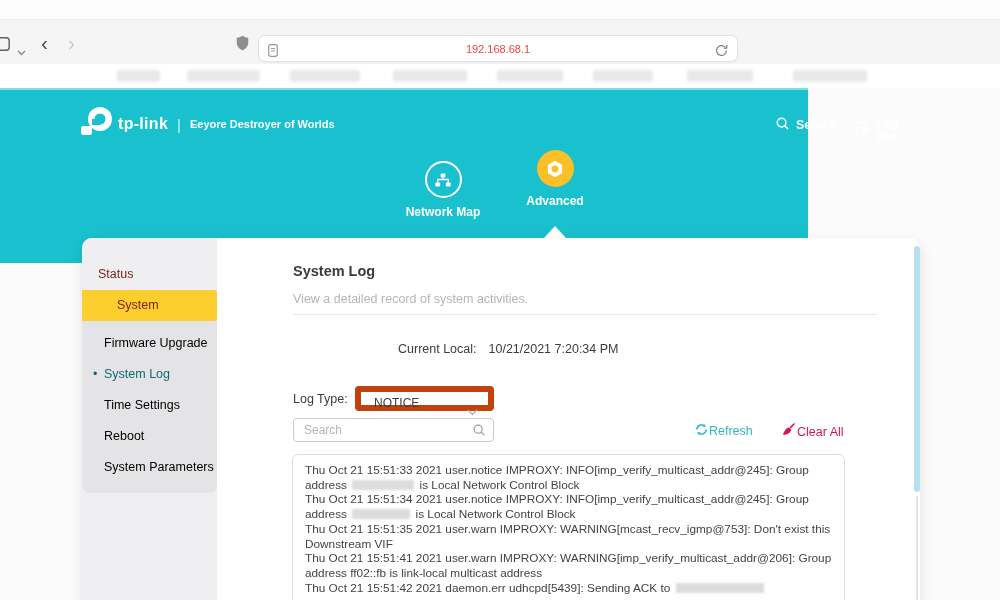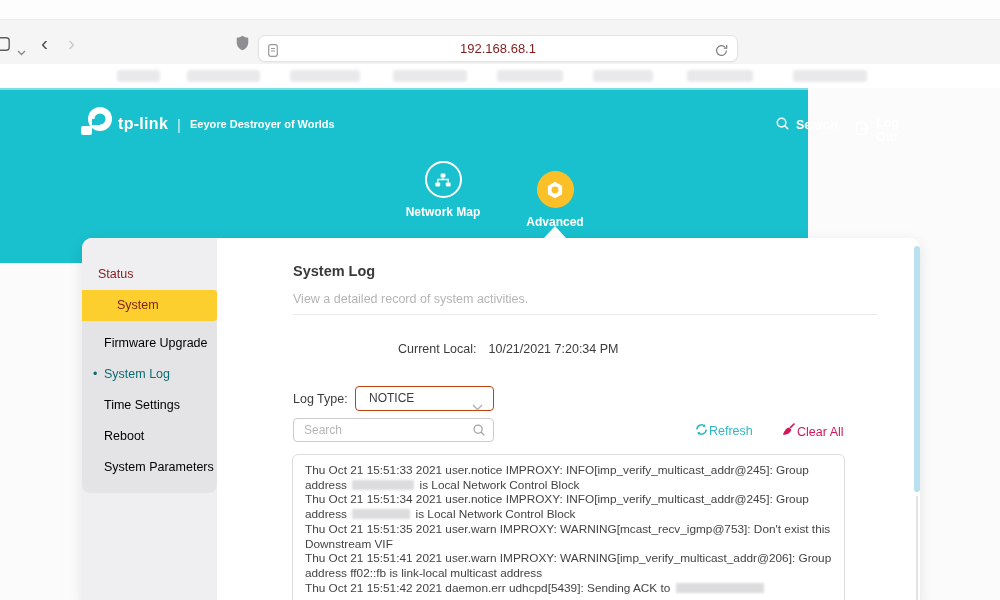--- a/index.html
+++ b/index.html
@@ -15,41 +15,41 @@
   .nav-arrow { font-size:21px; font-weight:300; line-height:1; }
   .back { left:41px; top:12px; color:#4a4a4e; }
   .fwd { left:68px; top:12px; color:#c9c9cd; }
   .sb-icon { left:-7px; top:17px; }
   .chev-dn { left:17px; top:22px; }
   .shield { left:236px; top:15px; }
   .urlbar { left:258px; top:15px; width:480px; height:27px; background:#fff; border:1px solid #e3e3e5;
             border-radius:7px; display:flex; align-items:center; justify-content:center;
             box-shadow:0 1px 2px rgba(0,0,0,.04); }
   .page-icon { position:absolute; left:9px; top:7px; }
-  .url-text { font-size:13px; color:#7f1d1d; }
+  .url-text { font-size:11px; color:#ef4444; }
   .reload-icon { position:absolute; right:9px; top:7px; }
   .bm { position:absolute; top:6px; height:12px; border-radius:3px; background:#e9e9eb; filter:blur(1.5px); }
 
   
   .tealheader { position:absolute; left:0; top:88px; width:808px; height:175px;
                 background:var(--c-teal, #19c0cd); }
   .tealheader::before { content:""; position:absolute; left:0; top:0; width:100%; height:2px;
                 background:rgba(255,255,255,.45); }
   .deco { position:absolute; background:#fff; border-radius:3px; }
   .brand { position:absolute; left:78px; top:20px; height:32px; display:flex; align-items:center; color:#fff; }
   .brand-text { font-size:16px; font-weight:bold; letter-spacing:.3px; margin-left:4px; }
   .brand-sep { font-weight:300; opacity:.8; margin:0 9px; font-size:15px; }
   .device-title { font-size:11px; font-weight:bold; }
   .hdr-btn { position:absolute; top:28px; display:flex; align-items:center; gap:6px; color:#fff;
              font-size:12.5px; font-weight:bold; cursor:pointer; }
   .hdr-search { left:775px; }
   .hdr-logout { left:855px; }
   .nav-item { position:absolute; width:90px; text-align:center; color:#fff; cursor:pointer; }
   .nav-nm { left:398px; top:73px; }
-  .nav-adv { left:510px; top:83px; }
+  .nav-adv { left:510px; top:62px; }
   .nav-circle { width:37px; height:37px; border-radius:50%; margin:0 auto;
                 display:flex; align-items:center; justify-content:center; }
   .nav-circle.outline { border:2px solid #fff; }
   .nav-circle.filled { background:var(--c-advanced-yellow, #fbc028); }
   .nav-label { margin-top:7px; font-size:12px; font-weight:bold; }
   .tri { position:absolute; left:544px; top:226px; width:0; height:0;
          border-left:11px solid transparent; border-right:11px solid transparent;
          border-bottom:12px solid #fff; }
 
   
@@ -66,21 +66,21 @@
   .sub-item.active { color:var(--c-active-link-teal, #0c6b72); }
   .bullet { position:absolute; left:11px; }
 
   .c-el { position:absolute; }
   .pg-title { left:211px; top:25px; font-size:14.5px; font-weight:bold; color:#3a3a3c; }
   .pg-sub { left:211px; top:54px; font-size:12.5px; color:#b5b5b7; }
   .pg-divider { left:211px; top:76px; width:584px; height:1px; background:#e9e9e9; }
   .ct-row { left:316px; top:104px; font-size:12.5px; color:#3c3c3e; }
   .ct-row .val { margin-left:12px; }
   .lt-label { left:211px; top:154px; font-size:12.5px; color:#3c3c3e; }
-  .dropdown { left:273px; top:148px; width:139px; height:25px; border:1px solid #c2410c;
+  .dropdown { left:273px; top:148px; width:139px; height:25px; border:6px solid #c2410c;
               border-radius:4px; background:#fff; font-size:12px; line-height:23px;
               padding-left:13px; color:#3c3c3e; cursor:pointer; }
   .dd-chev { position:absolute; right:10px; top:9px; }
   .search-wrap { left:211px; top:180px; width:201px; height:24px; }
   .search-wrap input { width:100%; height:100%; border:1px solid #cccccf; border-radius:4px;
               font-family:"Liberation Sans", sans-serif; font-size:12px; padding:0 28px 0 10px; color:#3c3c3e; }
   .search-wrap input::placeholder { color:#b5b5b7; }
   .in-mag { position:absolute; right:8px; top:5px; }
   .txt-btn { display:flex; align-items:center; gap:1px; font-size:12.5px; cursor:pointer; }
   .refresh-btn { left:613px; top:185px; color:var(--c-refresh-teal, #2eb8c6); }

